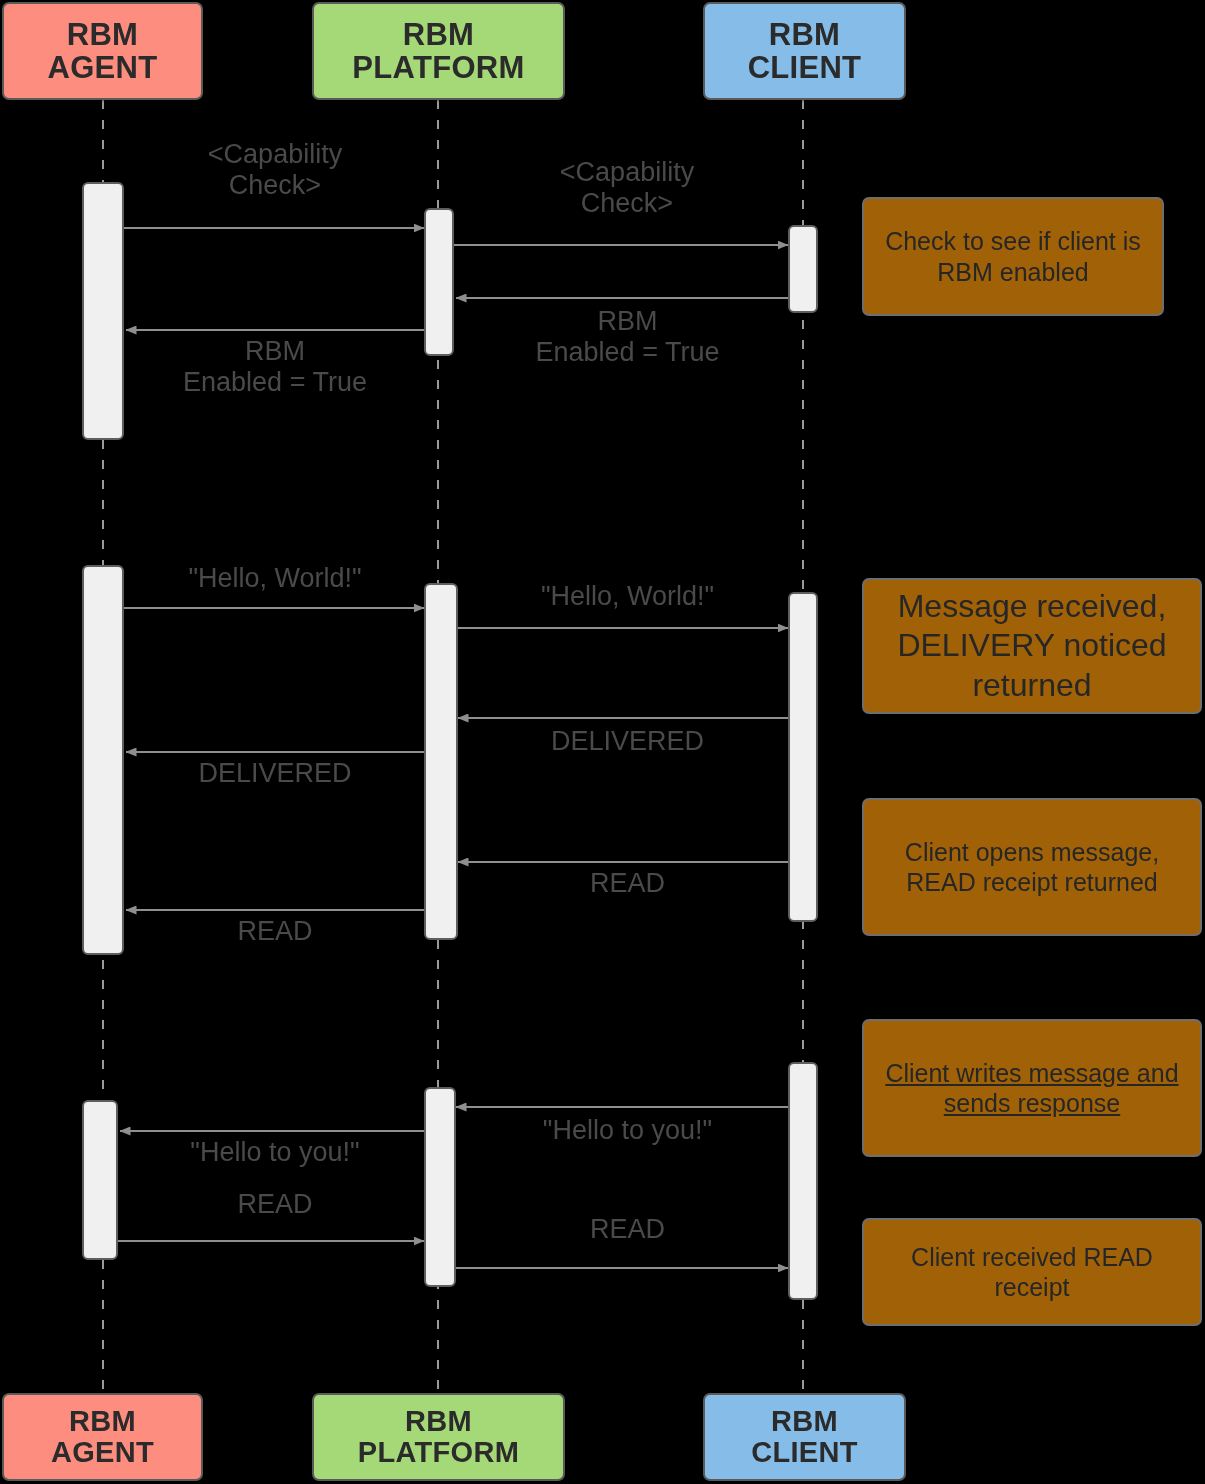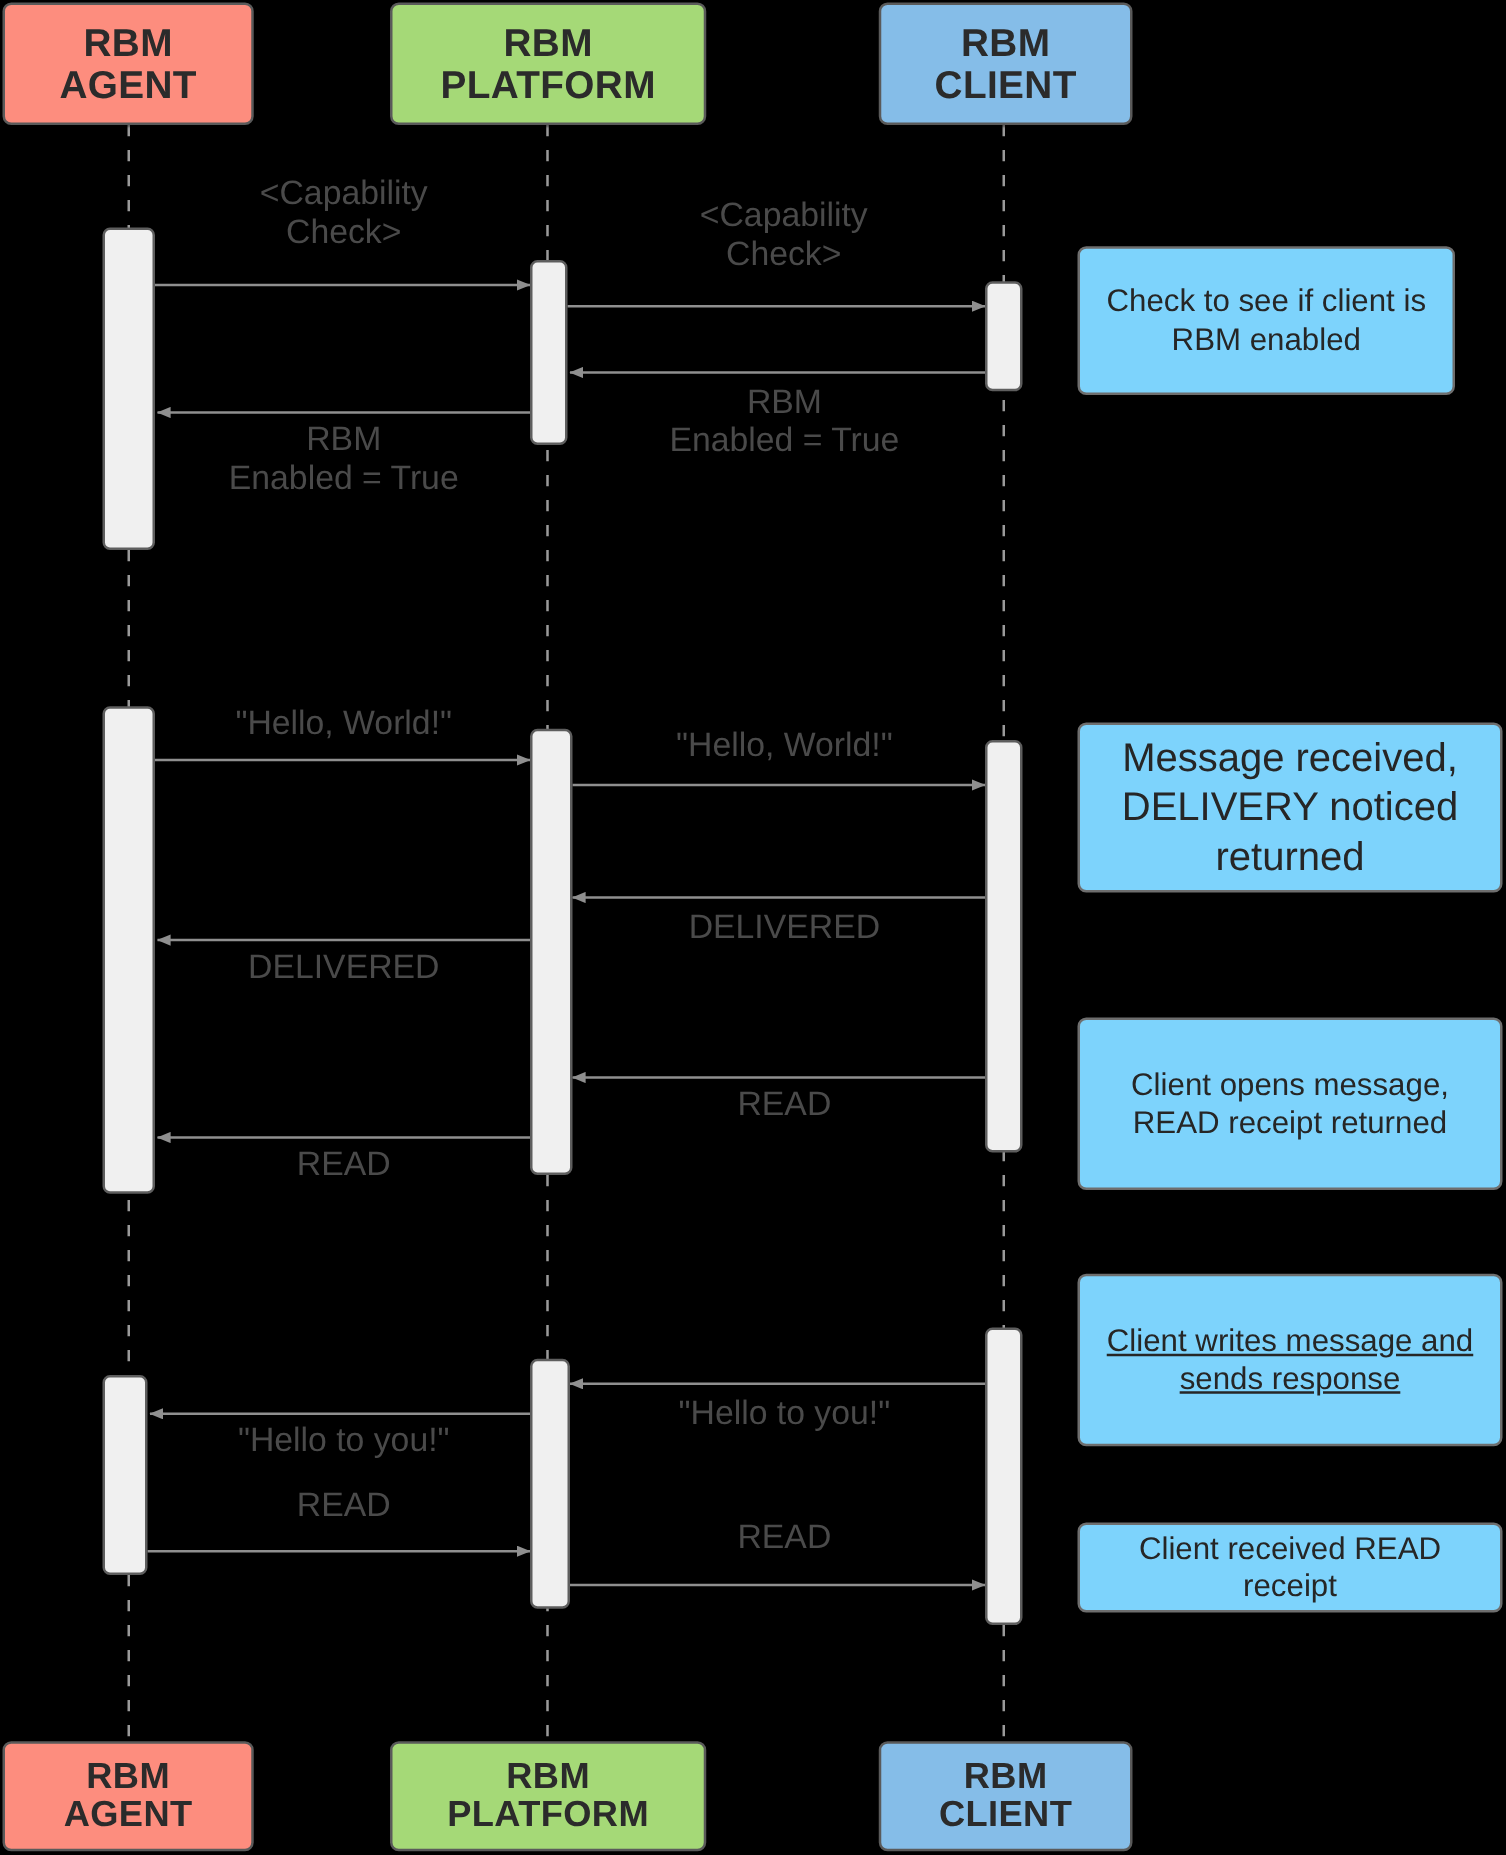--- a/index.html
+++ b/index.html
@@ -36,21 +36,21 @@
     letter-spacing: 0.3px;
     line-height: 1.08;
     box-shadow: 1px 1px 2px rgba(0,0,0,0.45);
   }
   .participant .pline { display: block; }
 
   
   .note {
     position: absolute;
     box-sizing: border-box;
-    background: #7dd3fc;
+    background: #a16207;
     border: 2px solid #6e6e6e;
     border-radius: 7px;
     display: flex;
     align-items: center;
     justify-content: center;
     text-align: center;
     color: #262626;
     line-height: 1.22;
     padding: 4px 19px;
     box-shadow: 1px 1px 2px rgba(0,0,0,0.4);
@@ -163,24 +163,24 @@
       <div class="msg-label" style="left: 490px; top: 1115px; width: 275px; font-size: 27px; color: rgb(74, 74, 74);">"Hello to you!"</div>
       <div class="msg-label" style="left: 140px; top: 1137px; width: 270px; font-size: 27px; color: rgb(74, 74, 74);">"Hello to you!"</div>
       <div class="msg-label" style="left: 140px; top: 1189px; width: 270px; font-size: 27px; color: rgb(74, 74, 74);">READ</div>
       <div class="msg-label" style="left: 490px; top: 1214px; width: 275px; font-size: 27px; color: rgb(74, 74, 74);">READ</div>
       <div class="note" style="left: 862px; top: 197px; width: 302px; height: 119px; font-size: 25px;">
         <span>Check to see if client is RBM enabled</span>
       </div>
       <div class="note" style="left: 862px; top: 578px; width: 340px; height: 136px; font-size: 32px;">
         <span>Message received, DELIVERY noticed returned</span>
       </div>
-      <div class="note" style="left: 862px; top: 798px; width: 340px; height: 138px; font-size: 25px; margin-top: 16px;">
+      <div class="note" style="left: 862px; top: 798px; width: 340px; height: 138px; font-size: 25px;">
         <span>Client opens message, READ receipt returned</span>
       </div>
       <div class="note" style="left: 862px; top: 1019px; width: 340px; height: 138px; font-size: 25px; text-decoration: underline;">
         <span>Client writes message and sends response</span>
       </div>
-      <div class="note" style="left: 862px; top: 1218px; width: 340px; height: 72px; font-size: 25px;">
+      <div class="note" style="left: 862px; top: 1218px; width: 340px; height: 108px; font-size: 25px;">
         <span>Client received READ receipt</span>
       </div>
     </div>
 
 </div>
 
 </body></html>

